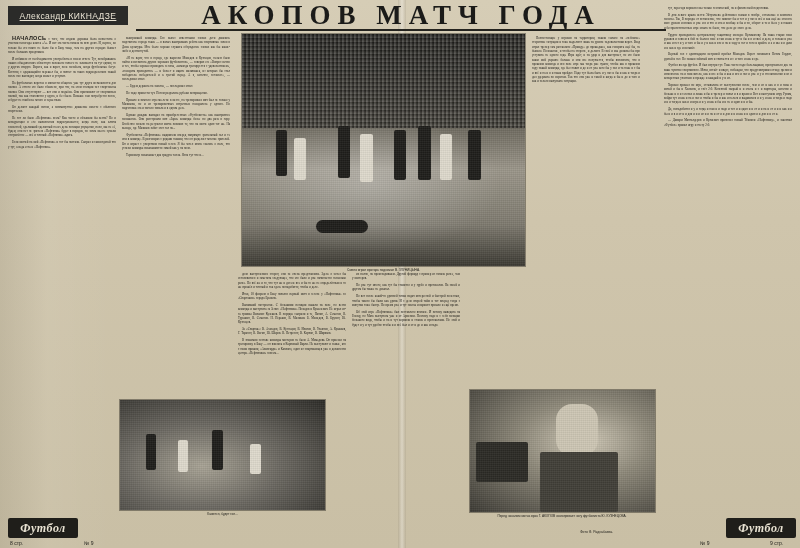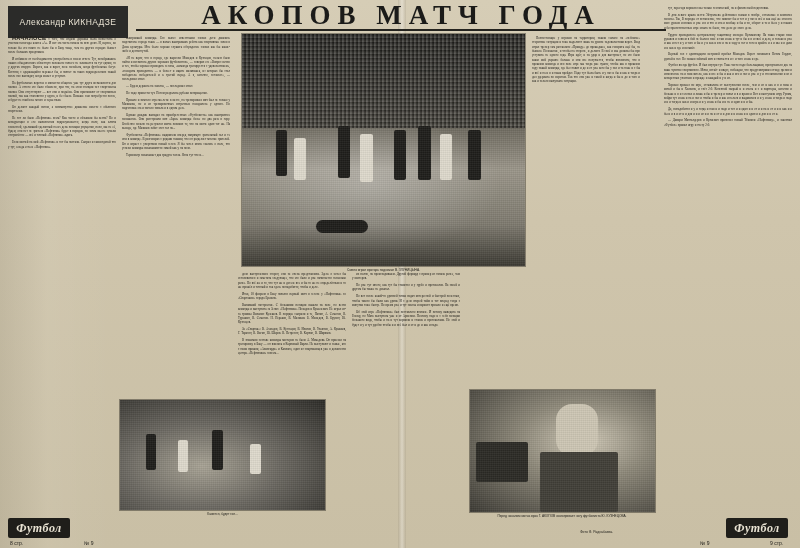--- a/index.html
+++ b/index.html
@@ -15,25 +15,25 @@
     background:
       linear-gradient(90deg, rgba(0,0,0,0.06) 0%, rgba(255,255,255,0.05) 6%, rgba(0,0,0,0.0) 14%),
       linear-gradient(180deg, #d6cdb6 0%, #cfc5ac 40%, #c9bfa5 100%);
   }
   .gutter{
     position:absolute;top:0;bottom:0;left:398px;width:8px;
     background:linear-gradient(90deg, rgba(120,110,90,0.18), rgba(255,255,255,0.30), rgba(120,110,90,0.18));
   }
   
   .byline{
-    position:absolute;left:8px;top:6px;width:120px;height:32px;
+    position:absolute;left:8px;top:6px;width:120px;height:19px;
     background:#2b2b29;color:#e8e2d2;
     font-family:"Liberation Sans", sans-serif;
     font-size:8.5px;letter-spacing:.4px;
-    display:flex;align-items:center;justify-content:center;
+    display:flex;align-items:center;justify-content:center;text-decoration:underline;
   }
   .headline{
     position:absolute;left:136px;top:0px;width:530px;height:30px;
     font-family:"Liberation Serif", serif;
     font-weight:700;font-size:27px;letter-spacing:7px;
     color:#1b1b19;
     display:flex;align-items:center;justify-content:center;
     white-space:nowrap;
   }
   .rule{
@@ -103,21 +103,21 @@
       linear-gradient(180deg,#3b3934,#615d55);
   }
   
   #photo-portrait{left:470px;top:390px;width:185px;height:122px;
     background:
       radial-gradient(ellipse at 62% 42%, #cfc8b6 0%, #8d8879 40%, #3b3933 100%),
       linear-gradient(180deg,#46443d,#26251f);
   }
   
   .logo{
-    position:absolute;width:62px;height:20px;
+    position:absolute;width:70px;height:20px;
     background:#1f1e1a;color:#e9e3d3;
     font-family:"Liberation Serif", serif;
     font-style:italic;font-weight:700;font-size:12px;
     display:flex;align-items:center;justify-content:center;
     letter-spacing:.5px;
     border-radius:2px;
   }
   #logo-left{left:8px;top:518px;}
   #logo-right{left:726px;top:518px;}
   .footnote{

